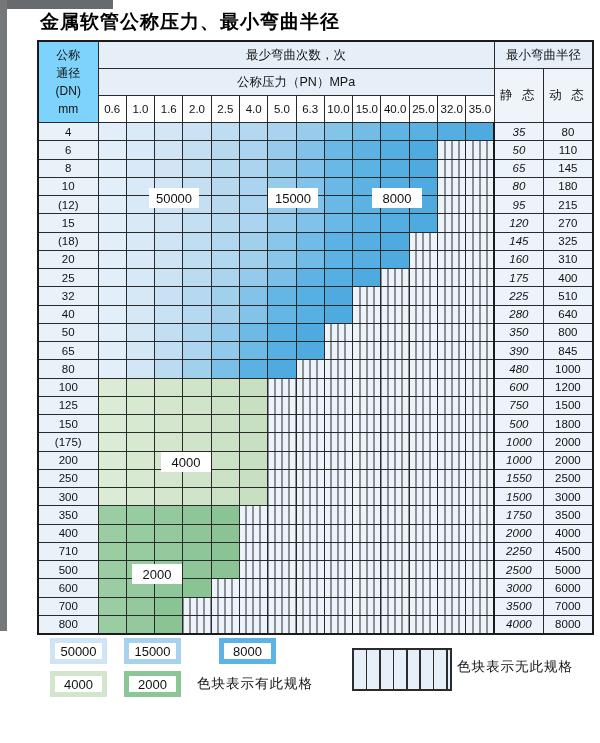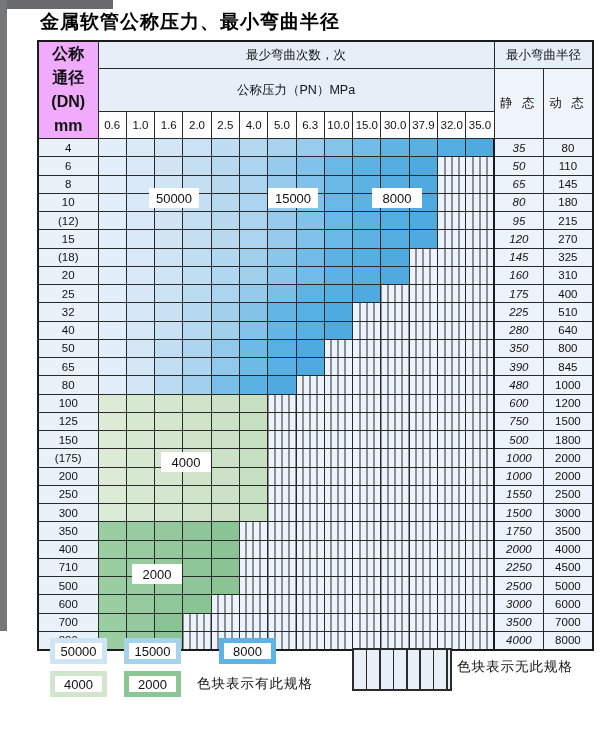--- a/index.html
+++ b/index.html
@@ -9,21 +9,21 @@
   .scan-left{position:absolute;left:0;top:0;width:7px;height:631px;background:#74787a;}
   .title{position:absolute;left:40px;top:9px;margin:0;font-family:"Liberation Serif",serif;
          font-size:19px;font-weight:700;letter-spacing:1px;color:#000;}
   table{position:absolute;left:37px;top:40px;border-collapse:collapse;table-layout:fixed;
         border:2px solid #1b1b1b;}
   th,td{border:1px solid #2a2a2a;padding:0;text-align:center;vertical-align:middle;overflow:hidden;}
   thead th{background:#e6eff8;font-weight:normal;color:#111;}
   .h1 th{height:26px;font-size:12.5px;}
   .h2 th{height:26px;font-size:12.5px;}
   .h3 th{height:26px;font-size:11.5px;background:#fdfdfd;}
-  th.dnh{background:#f0abfc;font-size:16px;line-height:1.5;font-weight:bold;}
+  th.dnh{background:#7dd3fc;font-size:12px;line-height:1.5;}
   th.stat{letter-spacing:3px;font-size:12.5px;background:#eef4fa;margin-top:38px;}
   tbody tr{height:18.25px;}
   tbody td{font-size:11px;}
   td.dn{background:#e9f1f9;font-size:11.5px;}
   td.radius{background:#edf3fa;font-size:11.5px;}
   td.radius.rfirst{border-left:2px solid #1b1b1b;font-style:italic;}
   td.striped{background:repeating-linear-gradient(to right,
              #edf3fa 0,#edf3fa 6.1px,#2b2b2b 6.1px,#2b2b2b 7.1px);}
   .overlay-label{position:absolute;background:#ffffff;min-width:42px;height:20px;padding:0 4px;
                  display:flex;align-items:center;justify-content:center;font-size:13px;z-index:3;}
@@ -83,22 +83,22 @@
         <th>0.6</th>
         <th>1.0</th>
         <th>1.6</th>
         <th>2.0</th>
         <th>2.5</th>
         <th>4.0</th>
         <th>5.0</th>
         <th>6.3</th>
         <th>10.0</th>
         <th>15.0</th>
-        <th>30.0</th>
-        <th>37.9</th>
+        <th>40.0</th>
+        <th>25.0</th>
         <th>32.0</th>
         <th>35.0</th>
       </tr>
   </thead>
   <tbody id="tbody">
       <tr>
         <td class="dn">4</td>
         <td style="background: rgb(226, 238, 249);"></td>
         <td style="background: rgb(219, 234, 247);"></td>
         <td style="background: rgb(211, 230, 245);"></td>

